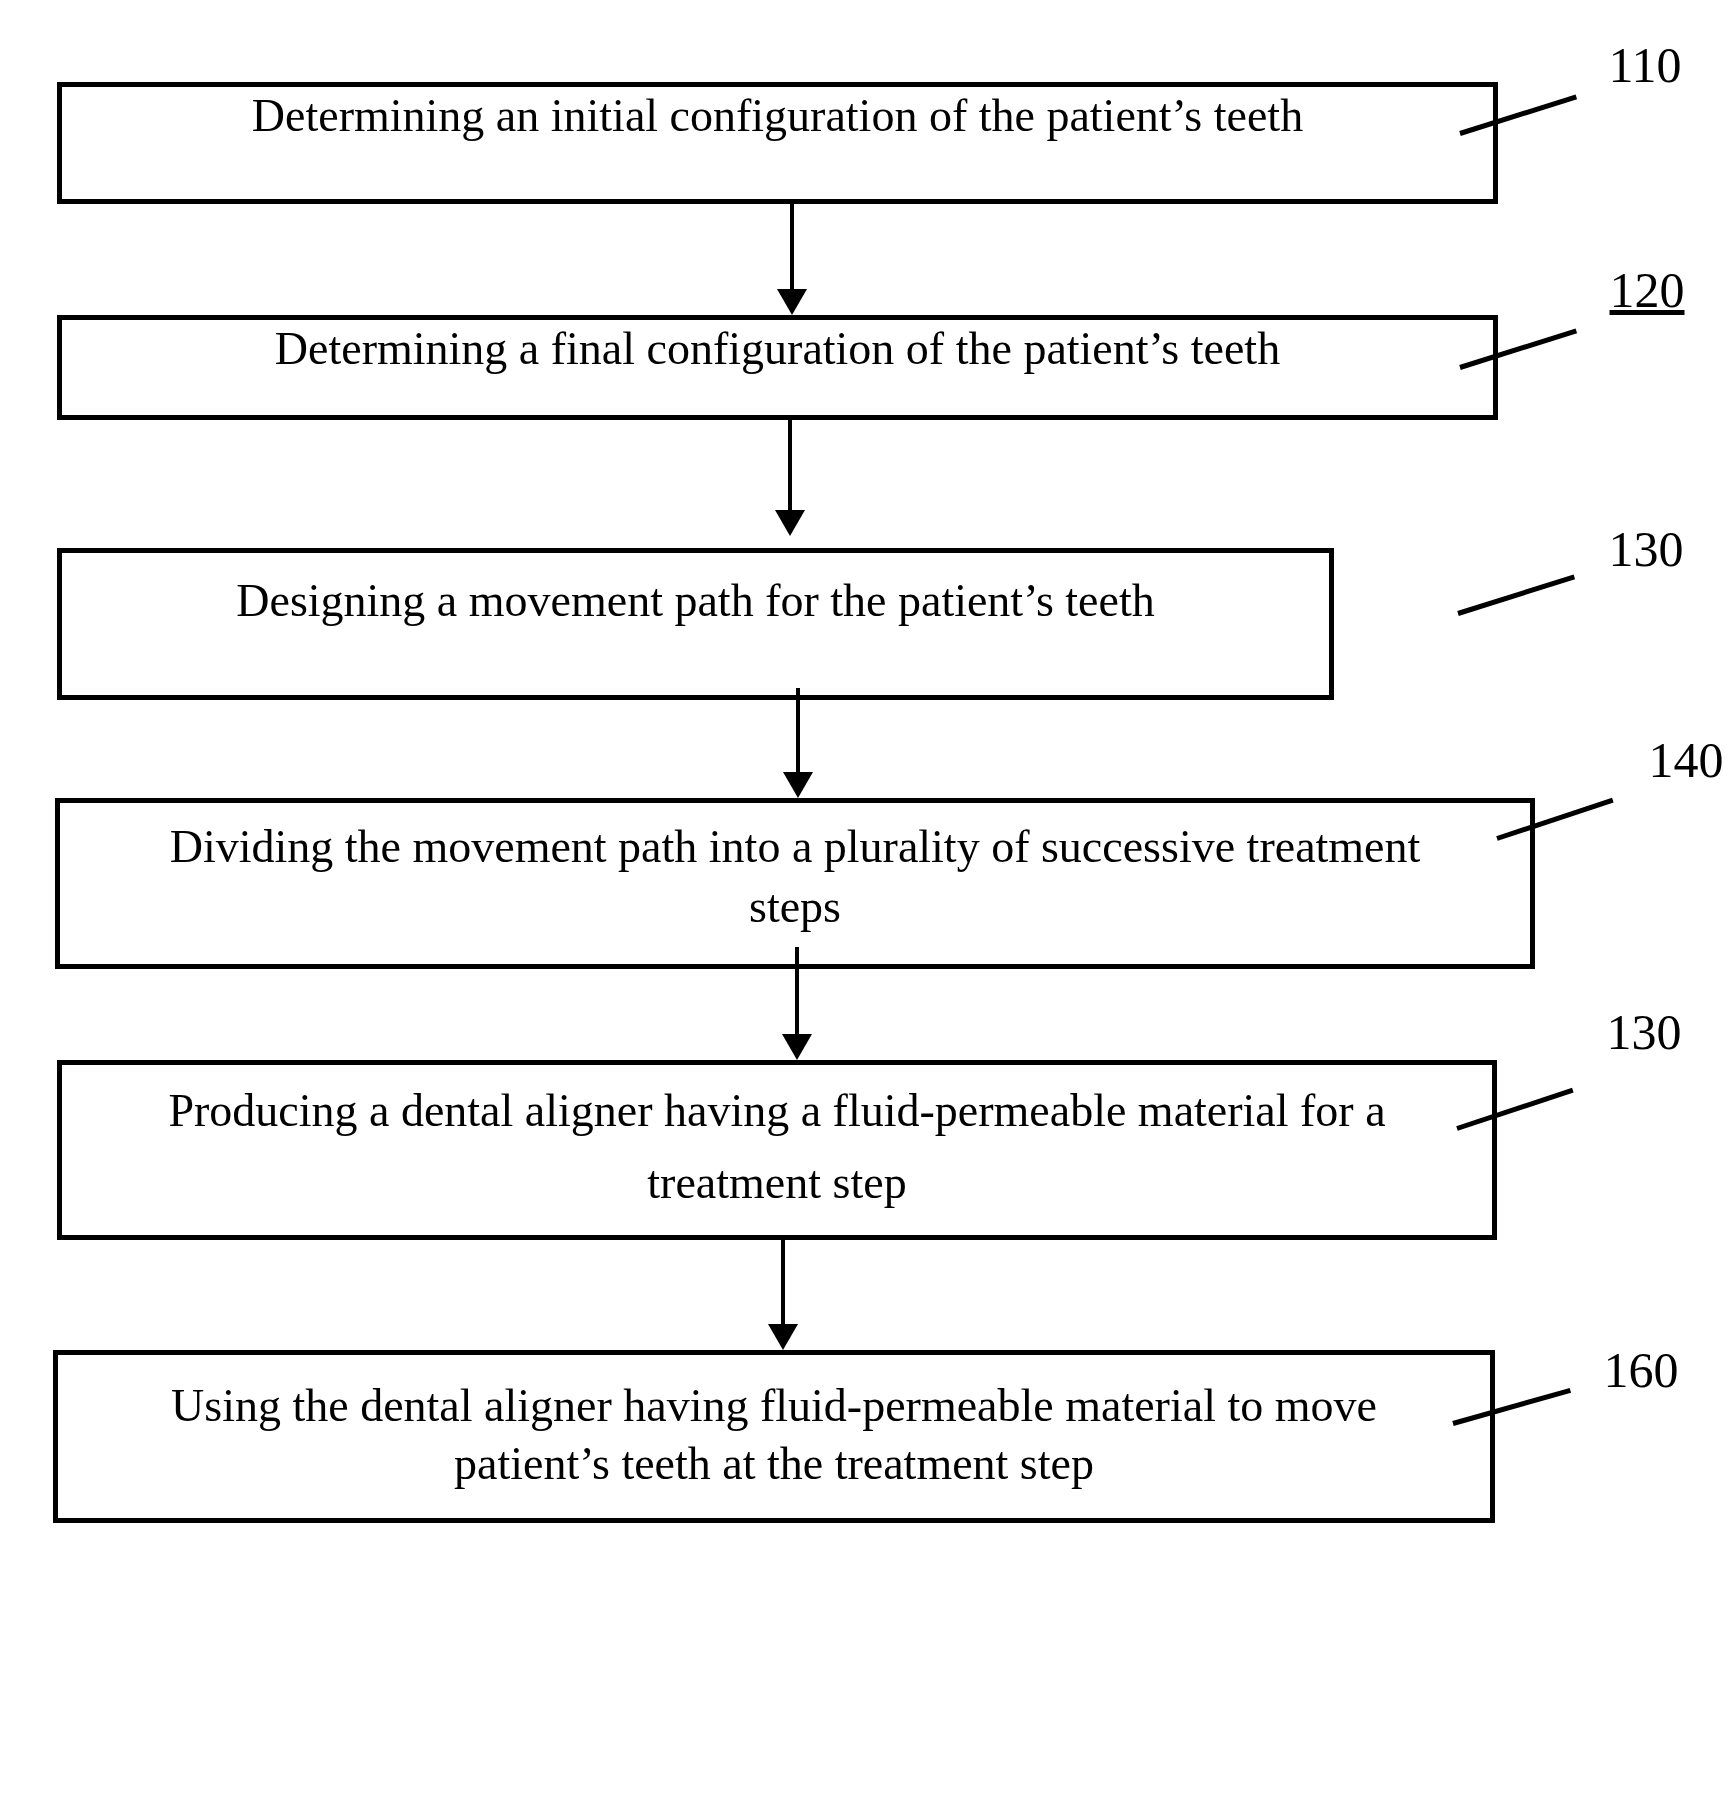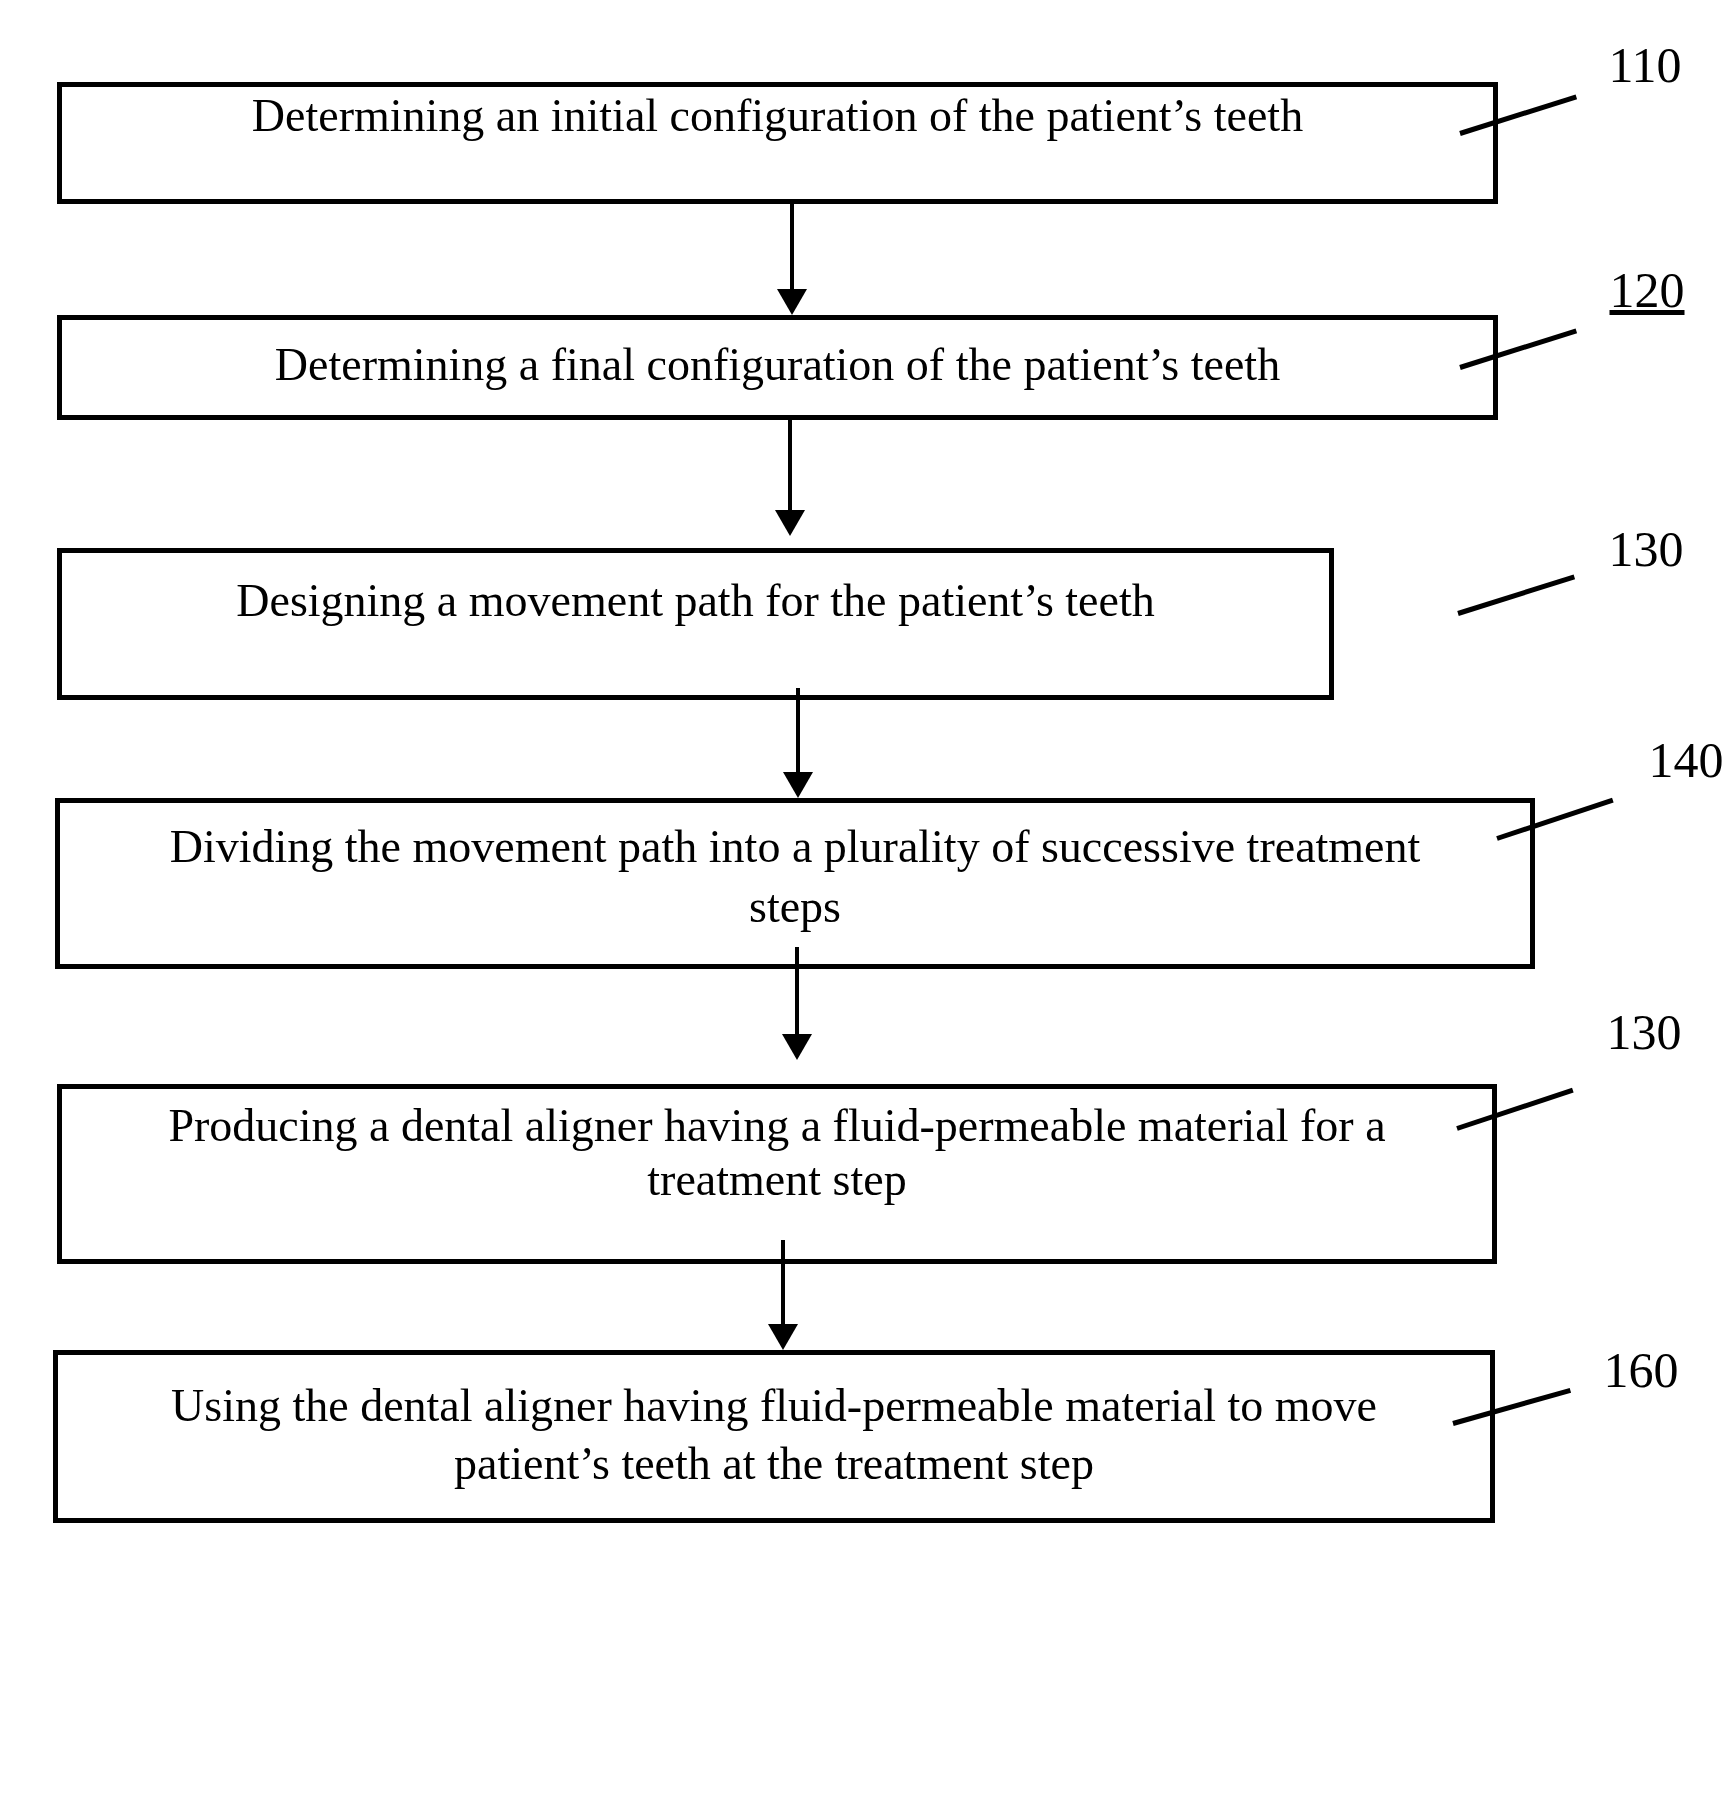--- a/index.html
+++ b/index.html
@@ -23,24 +23,24 @@
     border: 5px solid #000000;
     background: #ffffff;
     text-align: center;
     font-size: 46px;
   }
   .box .txt {
     display: block;
     width: 100%;
   }
   .b1 { left: 57px;  top: 82px;   width: 1441px; height: 122px; line-height: 58px; }
-  .b2 { left: 57px;  top: 315px;  width: 1441px; height: 105px; padding-top: 16px; line-height: 58px; }
+  .b2 { left: 57px;  top: 315px;  width: 1441px; height: 105px; padding-top: 0; line-height: 58px; }
   .b3 { left: 57px;  top: 548px;  width: 1277px; height: 152px; padding-top: 19px; line-height: 58px; }
   .b4 { left: 55px;  top: 798px;  width: 1480px; height: 171px; padding-top: 14px; line-height: 60px; }
-  .b5 { left: 57px;  top: 1084px; width: 1440px; height: 180px; padding-top: 10px; line-height: 54px; }
+  .b5 { left: 57px;  top: 1060px; width: 1440px; height: 180px; padding-top: 10px; line-height: 72px; }
   .b6 { left: 53px;  top: 1350px; width: 1442px; height: 173px; padding-top: 22px; line-height: 58px; }
   .b4 .txt, .b5 .txt { padding: 0 60px; box-sizing: border-box; }
   .b6 .txt { padding: 0 80px; box-sizing: border-box; }
 
   
   .shaft {
     position: absolute;
     width: 4px;
     background: #000000;
   }

